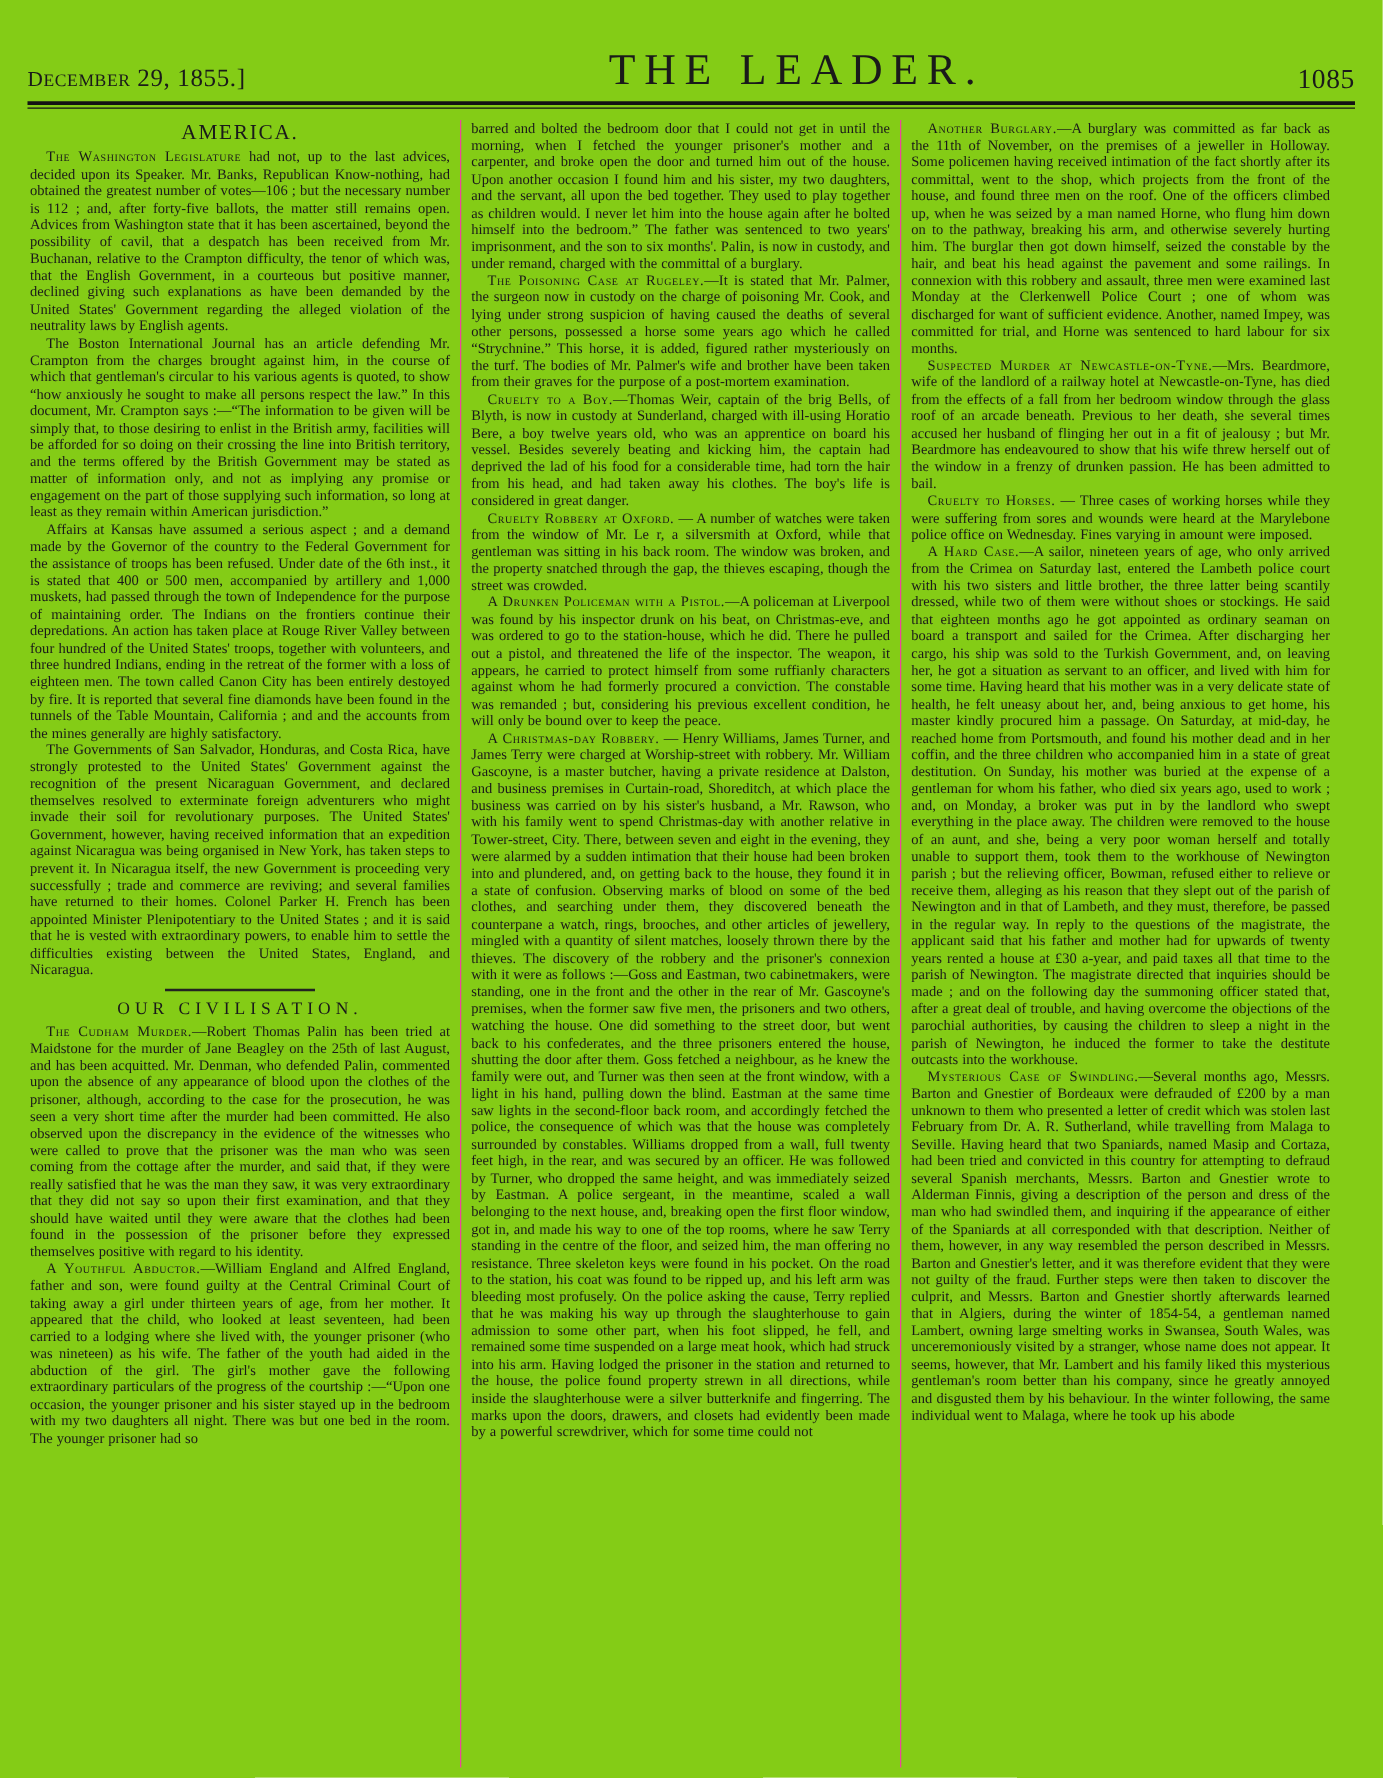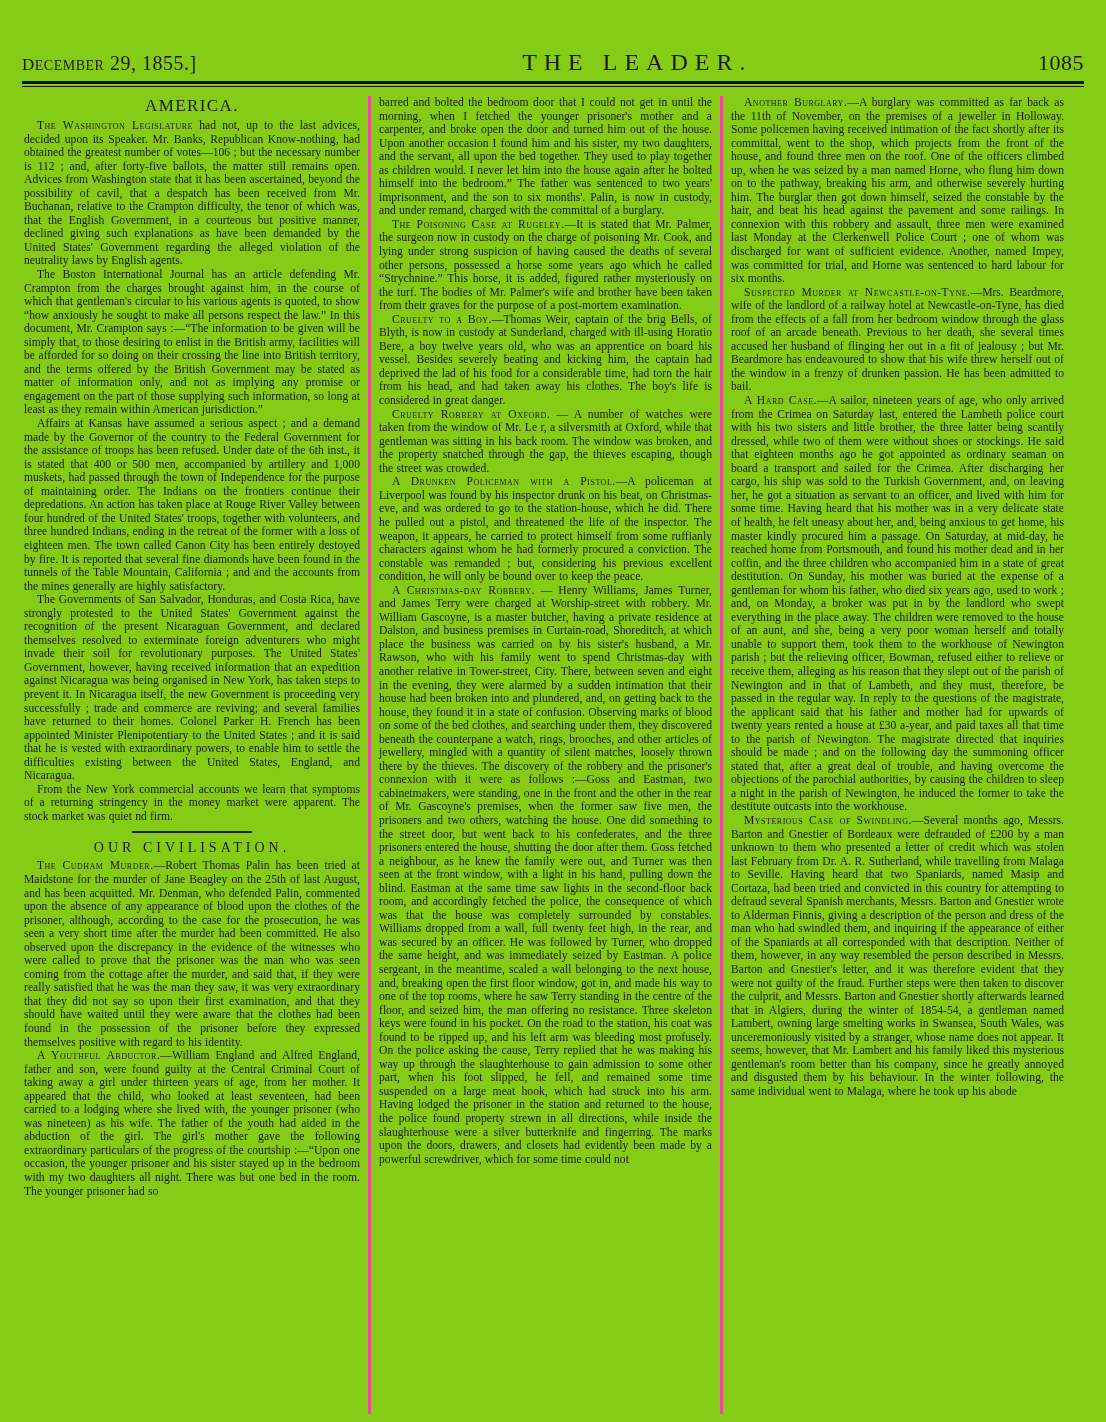--- a/index.html
+++ b/index.html
@@ -35,21 +35,21 @@
   .mast-date {
     font-family: "Liberation Serif", "DejaVu Serif", serif;
     font-size: 20px;
     letter-spacing: 0.5px;
     font-variant: small-caps;
     text-transform: lowercase;
     white-space: nowrap;
   }
   .mast-date::first-letter { font-size: 24px; }
   .mast-title {
-    font-size: 24px;
+    font-size: 35px;
     letter-spacing: 7px;
     font-weight: 400;
     white-space: nowrap;
     margin-left: 40px;
   }
   .mast-page {
     font-size: 22px;
     letter-spacing: 0.5px;
     white-space: nowrap;
   }
@@ -67,21 +67,21 @@
     display: flex;
     margin: 9px 16px 0 16px;
     height: 1318px;
   }
   .col {
     width: 352px;
     padding: 0 8px;
     position: relative;
     box-sizing: border-box;
   }
-  .col + .col { border-left: 3px solid #ec4899; }
+  .col + .col { border-left: 1px solid #ec4899; }
 
   .sec-head {
     text-align: center;
     font-size: 17px;
     letter-spacing: 1.4px;
     margin: 0 0 3px 0;
     font-weight: 400;
   }
   .sec-head.spaced {
     font-size: 14px;
@@ -123,35 +123,35 @@
   <div class="rule-thick"></div>
   <div class="rule-thin"></div>
 
   <div class="columns">
     <div class="col" id="col-1">
         <div class="sec-head">AMERICA.</div>
         <p><span class="sc">The Washington Legislature</span><span> had not, up to the last advices, decided upon its Speaker. Mr. Banks, Republican Know-nothing, had obtained the greatest number of votes—106 ; but the necessary number is 112 ; and, after forty-five ballots, the matter still remains open. Advices from Washington state that it has been ascertained, beyond the possibility of cavil, that a despatch has been received from Mr. Buchanan, relative to the Crampton difficulty, the tenor of which was, that the English Government, in a courteous but positive manner, declined giving such explanations as have been demanded by the United States' Government regarding the alleged violation of the neutrality laws by English agents.</span></p>
         <p><span>The Boston International Journal has an article defending Mr. Crampton from the charges brought against him, in the course of which that gentleman's circular to his various agents is quoted, to show “how anxiously he sought to make all persons respect the law.” In this document, Mr. Crampton says :—“The information to be given will be simply that, to those desiring to enlist in the British army, facilities will be afforded for so doing on their crossing the line into British territory, and the terms offered by the British Government may be stated as matter of information only, and not as implying any promise or engagement on the part of those supplying such information, so long at least as they remain within American jurisdiction.”</span></p>
         <p><span>Affairs at Kansas have assumed a serious aspect ; and a demand made by the Governor of the country to the Federal Government for the assistance of troops has been refused. Under date of the 6th inst., it is stated that 400 or 500 men, accompanied by artillery and 1,000 muskets, had passed through the town of Independence for the purpose of maintaining order. The Indians on the frontiers continue their depredations. An action has taken place at Rouge River Valley between four hundred of the United States' troops, together with volunteers, and three hundred Indians, ending in the retreat of the former with a loss of eighteen men. The town called Canon City has been entirely destoyed by fire. It is reported that several fine diamonds have been found in the tunnels of the Table Mountain, California ; and and the accounts from the mines generally are highly satisfactory.</span></p>
         <p><span>The Governments of San Salvador, Honduras, and Costa Rica, have strongly protested to the United States' Government against the recognition of the present Nicaraguan Government, and declared themselves resolved to exterminate foreign adventurers who might invade their soil for revolutionary purposes. The United States' Government, however, having received information that an expedition against Nicaragua was being organised in New York, has taken steps to prevent it. In Nicaragua itself, the new Government is proceeding very successfully ; trade and commerce are reviving; and several families have returned to their homes. Colonel Parker H. French has been appointed Minister Plenipotentiary to the United States ; and it is said that he is vested with extraordinary powers, to enable him to settle the difficulties existing between the United States, England, and Nicaragua.</span></p>
-        <p><span>From the New York commercial accounts we learn that symptoms of a returning stringency in the money market were apparent. The stock market was quiet nd firm.</span></p>
         <div class="divider"></div>
         <div class="sec-head spaced">OUR CIVILISATION.</div>
         <p><span class="sc">The Cudham Murder.</span><span>—Robert Thomas Palin has been tried at Maidstone for the murder of Jane Beagley on the 25th of last August, and has been acquitted. Mr. Denman, who defended Palin, commented upon the absence of any appearance of blood upon the clothes of the prisoner, although, according to the case for the prosecution, he was seen a very short time after the murder had been committed. He also observed upon the discrepancy in the evidence of the witnesses who were called to prove that the prisoner was the man who was seen coming from the cottage after the murder, and said that, if they were really satisfied that he was the man they saw, it was very extraordinary that they did not say so upon their first examination, and that they should have waited until they were aware that the clothes had been found in the possession of the prisoner before they expressed themselves positive with regard to his identity.</span></p>
         <p><span class="sc">A Youthful Abductor.</span><span>—William England and Alfred England, father and son, were found guilty at the Central Criminal Court of taking away a girl under thirteen years of age, from her mother. It appeared that the child, who looked at least seventeen, had been carried to a lodging where she lived with, the younger prisoner (who was nineteen) as his wife. The father of the youth had aided in the abduction of the girl. The girl's mother gave the following extraordinary particulars of the progress of the courtship :—“Upon one occasion, the younger prisoner and his sister stayed up in the bedroom with my two daughters all night. There was but one bed in the room. The younger prisoner had so</span></p>
       </div>
     <div class="col" id="col-2">
         <p class="cont"><span>barred and bolted the bedroom door that I could not get in until the morning, when I fetched the younger prisoner's mother and a carpenter, and broke open the door and turned him out of the house. Upon another occasion I found him and his sister, my two daughters, and the servant, all upon the bed together. They used to play together as children would. I never let him into the house again after he bolted himself into the bedroom.” The father was sentenced to two years' imprisonment, and the son to six months'. Palin, is now in custody, and under remand, charged with the committal of a burglary.</span></p>
         <p><span class="sc">The Poisoning Case at Rugeley.</span><span>—It is stated that Mr. Palmer, the surgeon now in custody on the charge of poisoning Mr. Cook, and lying under strong suspicion of having caused the deaths of several other persons, possessed a horse some years ago which he called “Strychnine.” This horse, it is added, figured rather mysteriously on the turf. The bodies of Mr. Palmer's wife and brother have been taken from their graves for the purpose of a post-mortem examination.</span></p>
         <p><span class="sc">Cruelty to a Boy.</span><span>—Thomas Weir, captain of the brig Bells, of Blyth, is now in custody at Sunderland, charged with ill-using Horatio Bere, a boy twelve years old, who was an apprentice on board his vessel. Besides severely beating and kicking him, the captain had deprived the lad of his food for a considerable time, had torn the hair from his head, and had taken away his clothes. The boy's life is considered in great danger.</span></p>
         <p><span class="sc">Cruelty Robbery at Oxford.</span><span> — A number of watches were taken from the window of Mr. Le r, a silversmith at Oxford, while that gentleman was sitting in his back room. The window was broken, and the property snatched through the gap, the thieves escaping, though the street was crowded.</span></p>
         <p><span class="sc">A Drunken Policeman with a Pistol.</span><span>—A policeman at Liverpool was found by his inspector drunk on his beat, on Christmas-eve, and was ordered to go to the station-house, which he did. There he pulled out a pistol, and threatened the life of the inspector. The weapon, it appears, he carried to protect himself from some ruffianly characters against whom he had formerly procured a conviction. The constable was remanded ; but, considering his previous excellent condition, he will only be bound over to keep the peace.</span></p>
         <p><span class="sc">A Christmas-day Robbery.</span><span> — Henry Williams, James Turner, and James Terry were charged at Worship-street with robbery. Mr. William Gascoyne, is a master butcher, having a private residence at Dalston, and business premises in Curtain-road, Shoreditch, at which place the business was carried on by his sister's husband, a Mr. Rawson, who with his family went to spend Christmas-day with another relative in Tower-street, City. There, between seven and eight in the evening, they were alarmed by a sudden intimation that their house had been broken into and plundered, and, on getting back to the house, they found it in a state of confusion. Observing marks of blood on some of the bed clothes, and searching under them, they discovered beneath the counterpane a watch, rings, brooches, and other articles of jewellery, mingled with a quantity of silent matches, loosely thrown there by the thieves. The discovery of the robbery and the prisoner's connexion with it were as follows :—Goss and Eastman, two cabinetmakers, were standing, one in the front and the other in the rear of Mr. Gascoyne's premises, when the former saw five men, the prisoners and two others, watching the house. One did something to the street door, but went back to his confederates, and the three prisoners entered the house, shutting the door after them. Goss fetched a neighbour, as he knew the family were out, and Turner was then seen at the front window, with a light in his hand, pulling down the blind. Eastman at the same time saw lights in the second-floor back room, and accordingly fetched the police, the consequence of which was that the house was completely surrounded by constables. Williams dropped from a wall, full twenty feet high, in the rear, and was secured by an officer. He was followed by Turner, who dropped the same height, and was immediately seized by Eastman. A police sergeant, in the meantime, scaled a wall belonging to the next house, and, breaking open the first floor window, got in, and made his way to one of the top rooms, where he saw Terry standing in the centre of the floor, and seized him, the man offering no resistance. Three skeleton keys were found in his pocket. On the road to the station, his coat was found to be ripped up, and his left arm was bleeding most profusely. On the police asking the cause, Terry replied that he was making his way up through the slaughterhouse to gain admission to some other part, when his foot slipped, he fell, and remained some time suspended on a large meat hook, which had struck into his arm. Having lodged the prisoner in the station and returned to the house, the police found property strewn in all directions, while inside the slaughterhouse were a silver butterknife and fingerring. The marks upon the doors, drawers, and closets had evidently been made by a powerful screwdriver, which for some time could not</span></p>
       </div>
     <div class="col" id="col-3">
         <p><span class="sc">Another Burglary.</span><span>—A burglary was committed as far back as the 11th of November, on the premises of a jeweller in Holloway. Some policemen having received intimation of the fact shortly after its committal, went to the shop, which projects from the front of the house, and found three men on the roof. One of the officers climbed up, when he was seized by a man named Horne, who flung him down on to the pathway, breaking his arm, and otherwise severely hurting him. The burglar then got down himself, seized the constable by the hair, and beat his head against the pavement and some railings. In connexion with this robbery and assault, three men were examined last Monday at the Clerkenwell Police Court ; one of whom was discharged for want of sufficient evidence. Another, named Impey, was committed for trial, and Horne was sentenced to hard labour for six months.</span></p>
         <p><span class="sc">Suspected Murder at Newcastle-on-Tyne.</span><span>—Mrs. Beardmore, wife of the landlord of a railway hotel at Newcastle-on-Tyne, has died from the effects of a fall from her bedroom window through the glass roof of an arcade beneath. Previous to her death, she several times accused her husband of flinging her out in a fit of jealousy ; but Mr. Beardmore has endeavoured to show that his wife threw herself out of the window in a frenzy of drunken passion. He has been admitted to bail.</span></p>
+        <p><span class="sc">Cruelty to Horses.</span><span> — Three cases of working horses while they were suffering from sores and wounds were heard at the Marylebone police office on Wednesday. Fines varying in amount were imposed.</span></p>
         <p><span class="sc">A Hard Case.</span><span>—A sailor, nineteen years of age, who only arrived from the Crimea on Saturday last, entered the Lambeth police court with his two sisters and little brother, the three latter being scantily dressed, while two of them were without shoes or stockings. He said that eighteen months ago he got appointed as ordinary seaman on board a transport and sailed for the Crimea. After discharging her cargo, his ship was sold to the Turkish Government, and, on leaving her, he got a situation as servant to an officer, and lived with him for some time. Having heard that his mother was in a very delicate state of health, he felt uneasy about her, and, being anxious to get home, his master kindly procured him a passage. On Saturday, at mid-day, he reached home from Portsmouth, and found his mother dead and in her coffin, and the three children who accompanied him in a state of great destitution. On Sunday, his mother was buried at the expense of a gentleman for whom his father, who died six years ago, used to work ; and, on Monday, a broker was put in by the landlord who swept everything in the place away. The children were removed to the house of an aunt, and she, being a very poor woman herself and totally unable to support them, took them to the workhouse of Newington parish ; but the relieving officer, Bowman, refused either to relieve or receive them, alleging as his reason that they slept out of the parish of Newington and in that of Lambeth, and they must, therefore, be passed in the regular way. In reply to the questions of the magistrate, the applicant said that his father and mother had for upwards of twenty years rented a house at £30 a-year, and paid taxes all that time to the parish of Newington. The magistrate directed that inquiries should be made ; and on the following day the summoning officer stated that, after a great deal of trouble, and having overcome the objections of the parochial authorities, by causing the children to sleep a night in the parish of Newington, he induced the former to take the destitute outcasts into the workhouse.</span></p>
         <p><span class="sc">Mysterious Case of Swindling.</span><span>—Several months ago, Messrs. Barton and Gnestier of Bordeaux were defrauded of £200 by a man unknown to them who presented a letter of credit which was stolen last February from Dr. A. R. Sutherland, while travelling from Malaga to Seville. Having heard that two Spaniards, named Masip and Cortaza, had been tried and convicted in this country for attempting to defraud several Spanish merchants, Messrs. Barton and Gnestier wrote to Alderman Finnis, giving a description of the person and dress of the man who had swindled them, and inquiring if the appearance of either of the Spaniards at all corresponded with that description. Neither of them, however, in any way resembled the person described in Messrs. Barton and Gnestier's letter, and it was therefore evident that they were not guilty of the fraud. Further steps were then taken to discover the culprit, and Messrs. Barton and Gnestier shortly afterwards learned that in Algiers, during the winter of 1854-54, a gentleman named Lambert, owning large smelting works in Swansea, South Wales, was unceremoniously visited by a stranger, whose name does not appear. It seems, however, that Mr. Lambert and his family liked this mysterious gentleman's room better than his company, since he greatly annoyed and disgusted them by his behaviour. In the winter following, the same individual went to Malaga, where he took up his abode</span></p>
       </div>
   </div>
 
 </div>
 
 </body></html>

